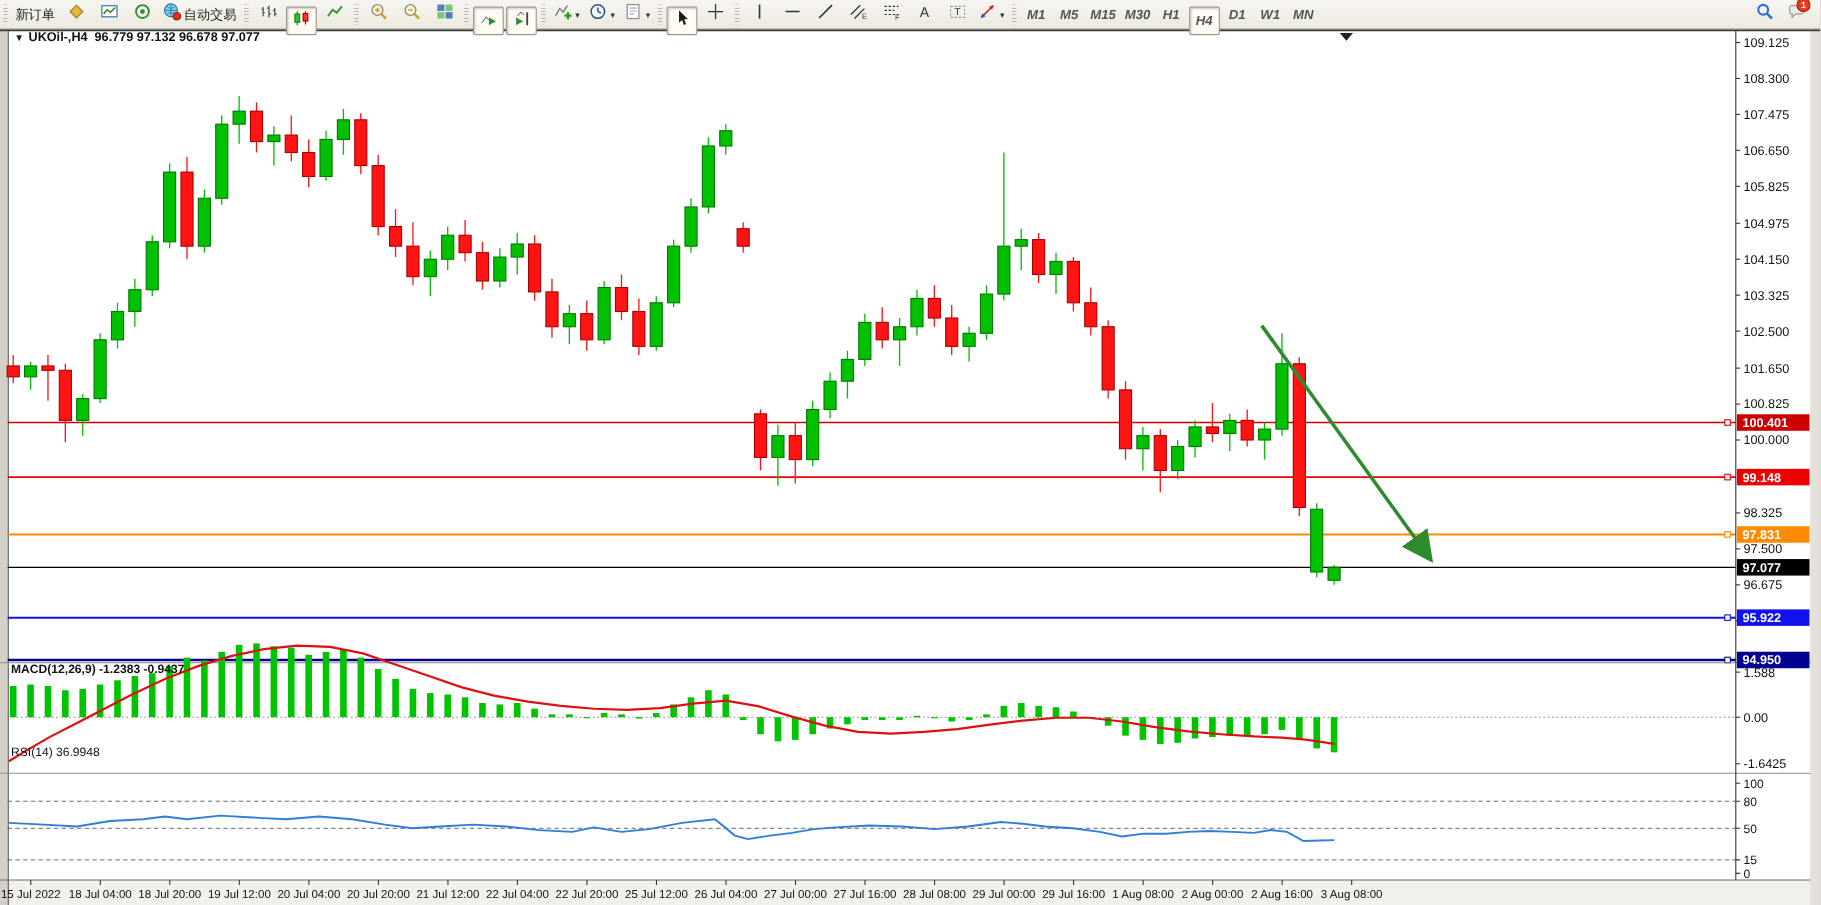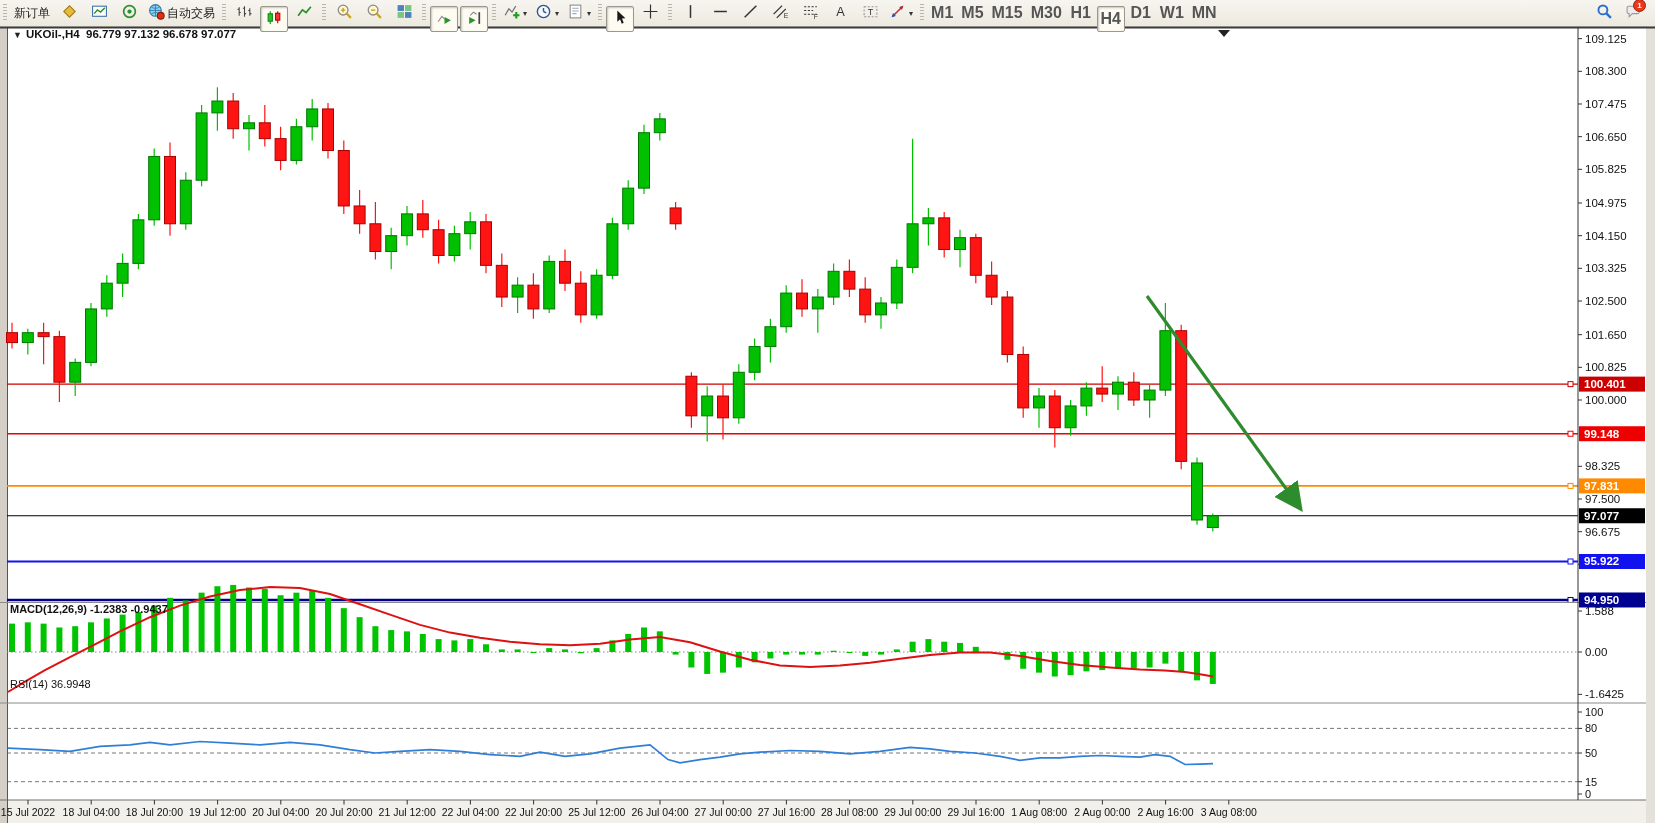--- a/index.html
+++ b/index.html
@@ -5,21 +5,21 @@
   html,body{margin:0;padding:0;background:#d4d0c8;font-family:"Liberation Sans",sans-serif;}
   #app{position:relative;width:1655px;height:823px;overflow:hidden;background:#d4d0c8;}
   
   #toolbar{position:absolute;top:0;left:0;width:1655px;height:26px;background:linear-gradient(#f7f5f0,#ece9e0);
     border-bottom:1px solid #8f8d85;display:flex;align-items:center;z-index:5;}
   .grip{width:4px;height:18px;margin:0 3px;background:repeating-linear-gradient(to bottom,#b9b6ac 0 1px,transparent 1px 3px);}
   .tbtn{display:flex;align-items:center;gap:2px;height:22px;min-width:22px;padding:1px 2px;margin:0 1px;
     border:1px solid transparent;border-radius:2px;justify-content:center;cursor:default;}
   .tbtn.pressed{border:1px solid #9a988e;background:#fdfbf2;box-shadow:inset 1px 1px 2px rgba(0,0,0,.22);margin-top:12px;}
   .tbtn .lbl{font-size:12px;color:#222;white-space:nowrap;}
-  .tbtn .tflbl{font-size:16px;font-weight:bold;color:#555;}
+  .tbtn .tflbl{font-size:12px;font-weight:bold;color:#555;font-style:italic;}
   .tbtn .caret{font-size:8px;color:#333;margin-left:1px;}
   .tbtn .badge{position:absolute;margin-left:10px;margin-top:-12px;}
   #tb-right{margin-left:auto;display:flex;align-items:center;margin-right:6px;}
   
   .ind-label{position:absolute;font-size:11px;color:#111;z-index:3;white-space:nowrap;}
   #chart-title{position:absolute;left:13px;top:28px;font-size:11.5px;font-weight:bold;color:#111;z-index:3;white-space:nowrap;}
   #chart-title .tri{font-size:9px;margin-right:4px;color:#222;}
   svg text{font-family:"Liberation Sans",sans-serif;}
 </style>
 </head>

